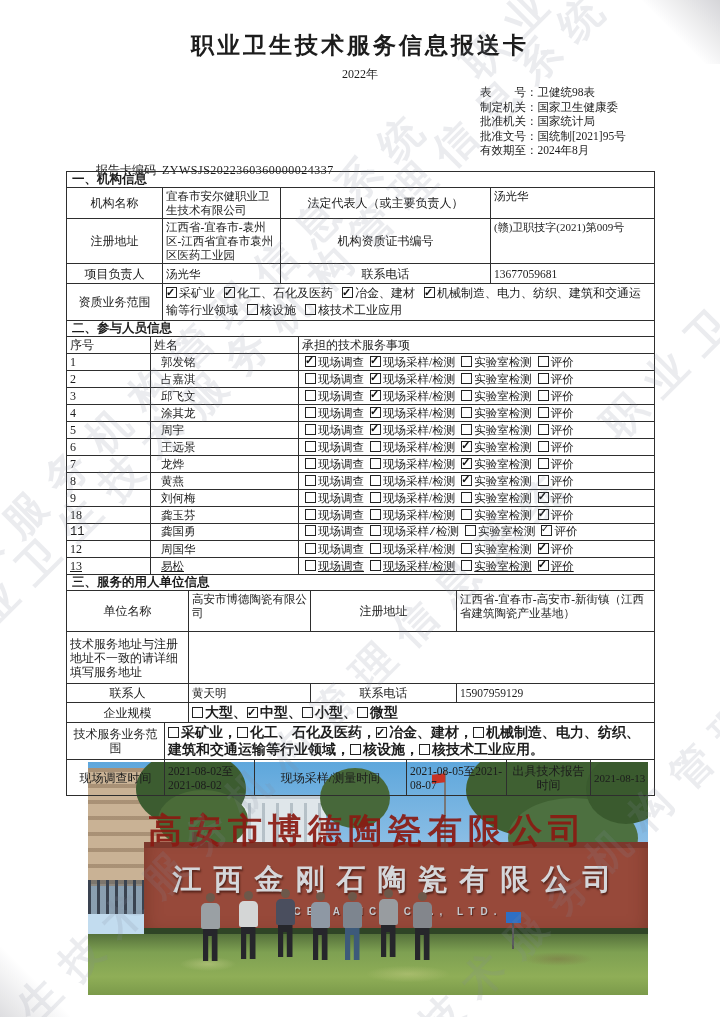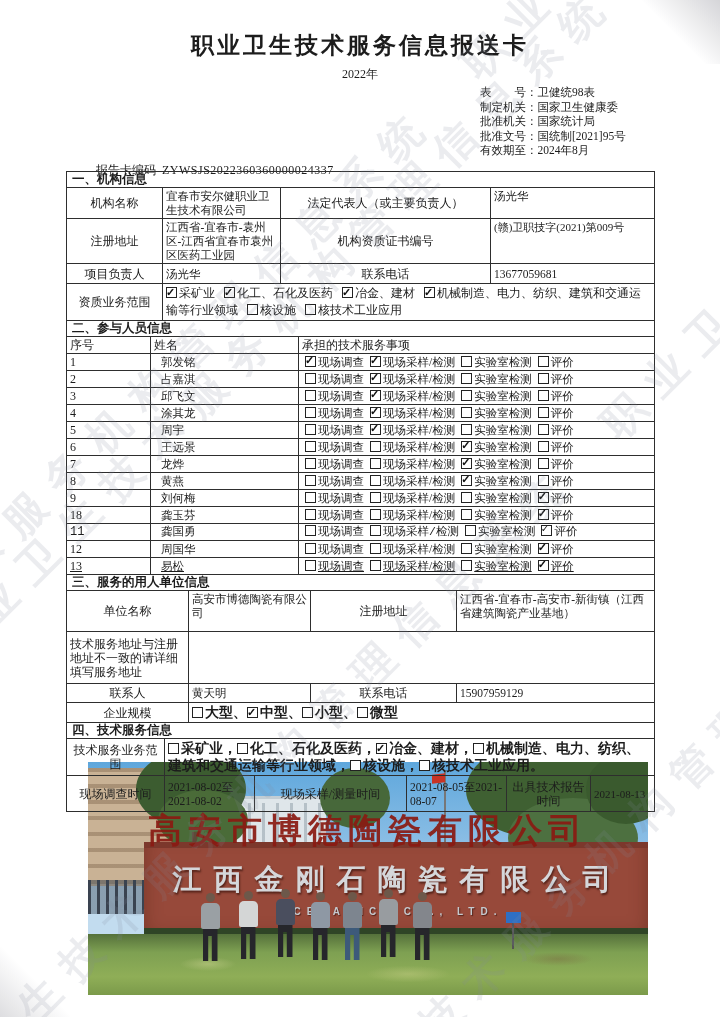--- a/index.html
+++ b/index.html
@@ -275,23 +275,20 @@
     <table>
       <colgroup>
           <col style="width:98px">
           <col style="width:90px">
           <col style="width:152px">
           <col style="width:100px">
           <col style="width:84px">
           <col style="width:64px">
         </colgroup>
       <tbody>
-          <tr>
-            <td class="sec" colspan="6">四、技术服务信息</td>
-          </tr>
       <tr style="height:36px">
         <td class="lbl">技术服务业务范围</td>
         <td class="cbflow-tight" colspan="5"><span class="svc"><span class="cb"></span><span>采矿业，</span></span><span class="svc"><span class="cb"></span><span>化工、石化及医药，</span></span><span class="svc"><span class="cb on"></span><span>冶金、建材，</span></span><span class="svc"><span class="cb"></span><span>机械制造、电力、纺织、建筑和交通运输等行业领域，</span></span><span class="svc"><span class="cb"></span><span>核设施，</span></span><span class="svc"><span class="cb"></span><span>核技术工业应用。</span></span></td>
       </tr>
       <tr style="height:36px">
         <td class="lbl">现场调查时间</td>
         <td class="val">2021-08-02至2021-08-02</td>
         <td class="lbl">现场采样/测量时间</td>
         <td class="val">2021-08-05至2021-08-07</td>
         <td class="lbl">出具技术报告时间</td>

